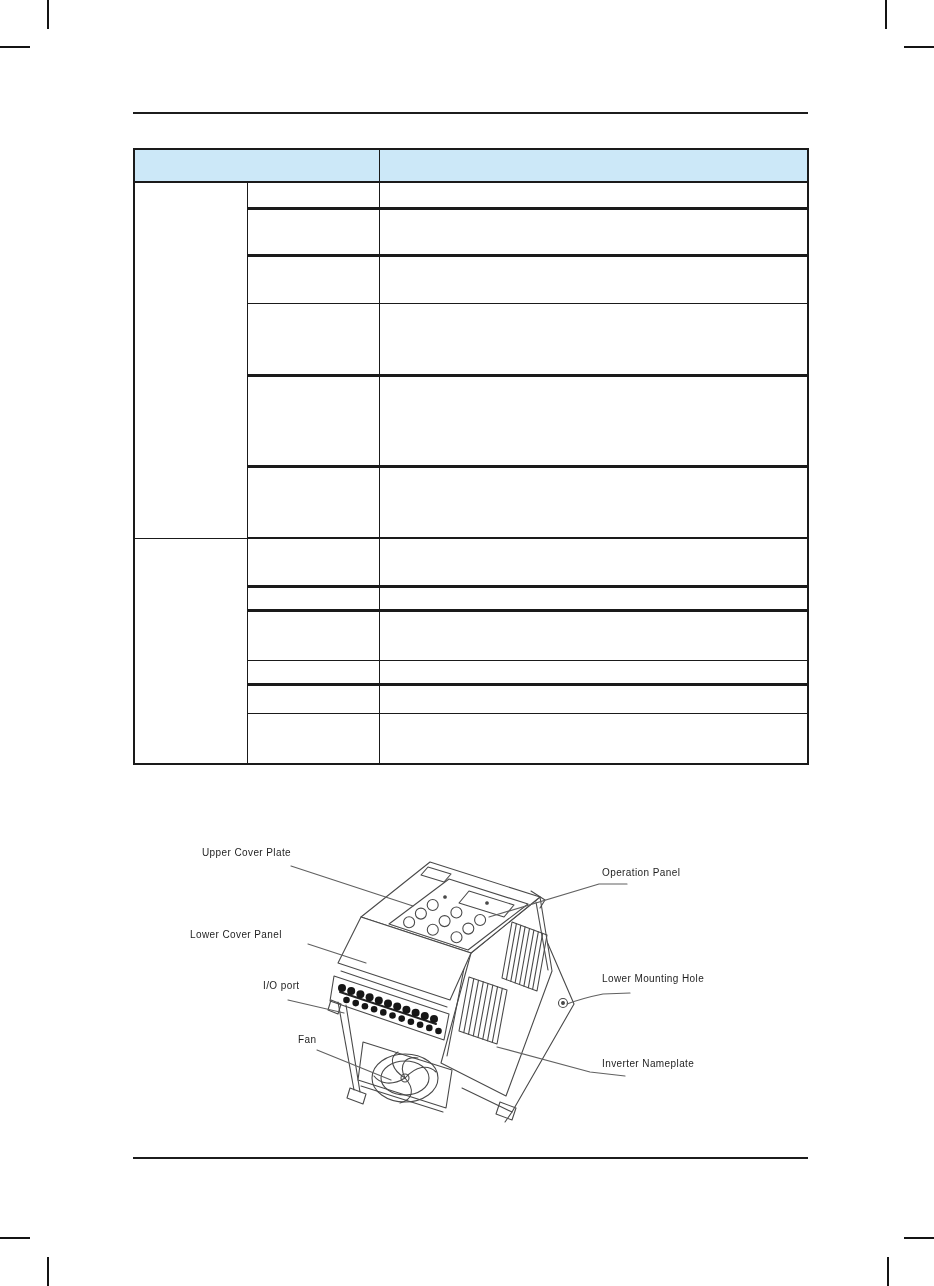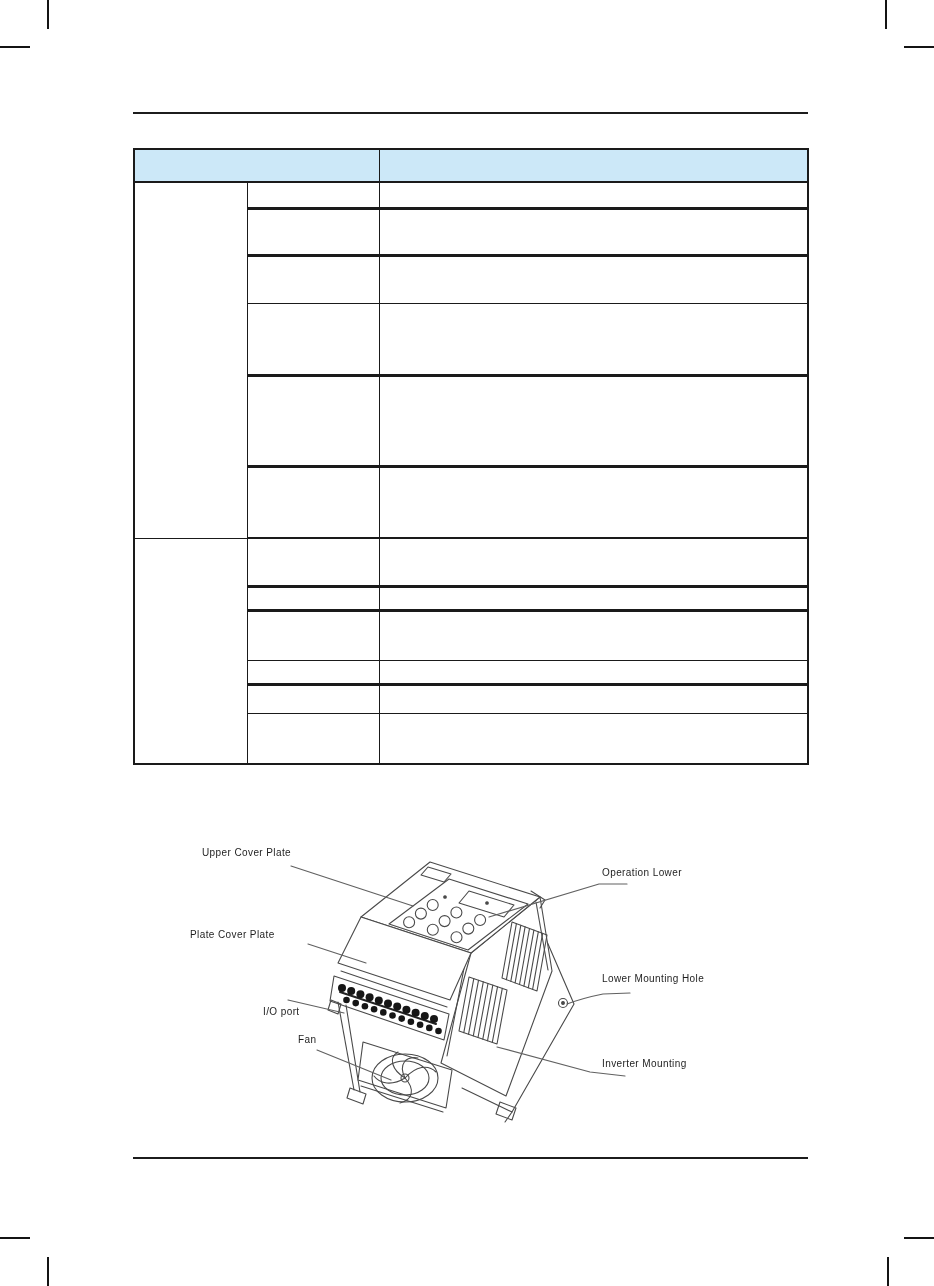--- a/index.html
+++ b/index.html
@@ -232,20 +232,20 @@
         <path d="M308,944 L366,963"></path>
         <path d="M288,1000 L344,1013"></path>
         <path d="M317,1050 L391,1080"></path>
         <path d="M630,993 L603,994 Q583,998 567,1004"></path>
         <path d="M625,1076 L590,1072 L497,1047"></path>
       </g>
     </g>
   </svg>
 
   <div class="dlabel" style="left:202px;top:845px">Upper Cover Plate</div>
-  <div class="dlabel" style="left:602px;top:865px">Operation Lower</div>
-  <div class="dlabel" style="left:190px;top:927px">Plate Cover Plate</div>
-  <div class="dlabel" style="left:263px;top:1004px">I/O port</div>
+  <div class="dlabel" style="left:602px;top:865px">Operation Panel</div>
+  <div class="dlabel" style="left:190px;top:927px">Lower Cover Panel</div>
+  <div class="dlabel" style="left:263px;top:978px">I/O port</div>
   <div class="dlabel" style="left:298px;top:1032px">Fan</div>
   <div class="dlabel" style="left:602px;top:971px">Lower Mounting Hole</div>
-  <div class="dlabel" style="left:602px;top:1056px">Inverter Mounting</div>
+  <div class="dlabel" style="left:602px;top:1056px">Inverter Nameplate</div>
 
 </div>
 
 </body></html>

